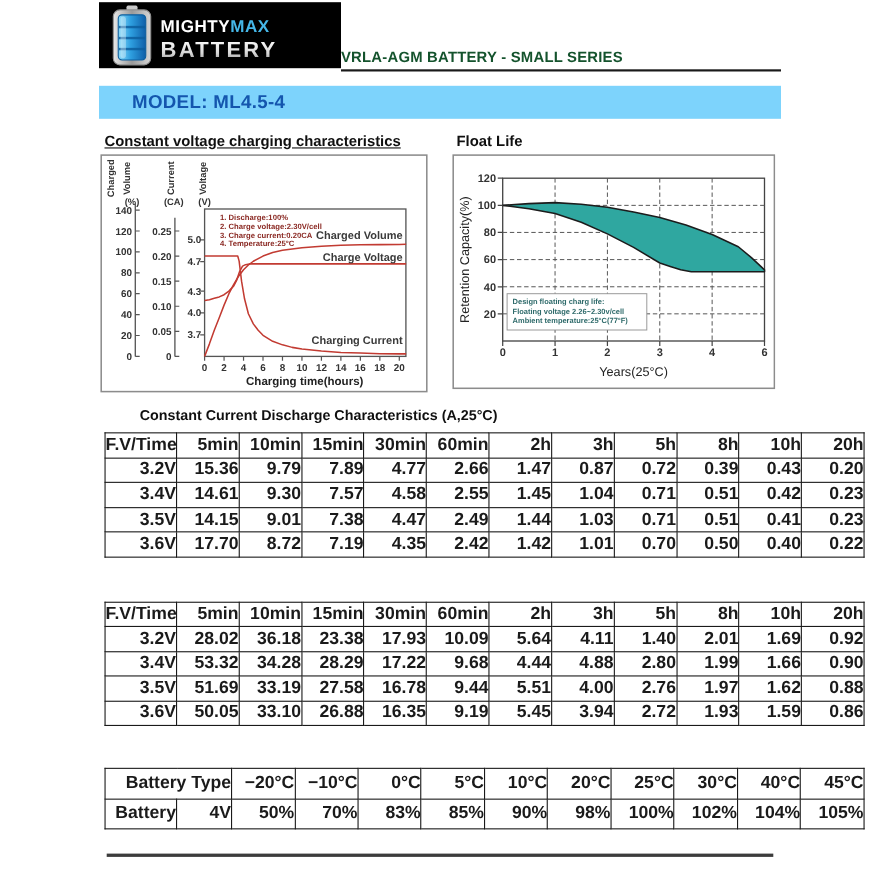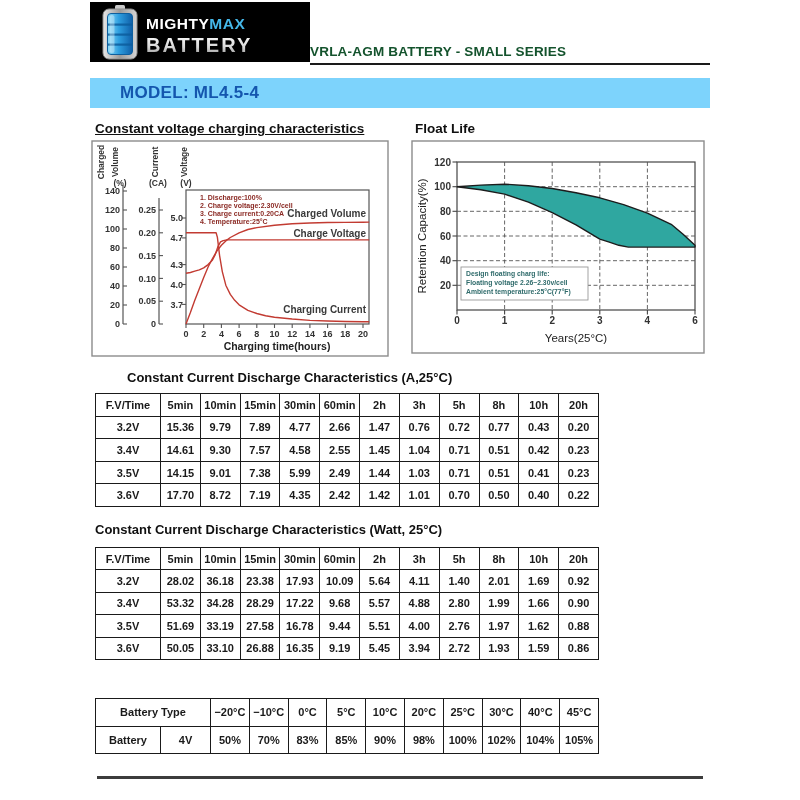--- a/index.html
+++ b/index.html
@@ -15,23 +15,23 @@
   .chart-title{position:absolute;font-size:13.5px;font-weight:bold;color:#101010;}
   #chart1-title{left:95px;top:121px;text-decoration:underline;}
   #chart2-title{left:415px;top:121px;}
   .chart-box{position:absolute;top:140px;width:300px;height:218px;}
   #chart1{left:90px;}
   #chart2{left:405px;}
   .section-title{position:absolute;left:95px;font-size:13px;font-weight:bold;color:#101010;}
   #t1-title{top:370px;margin-left:32px;}
   #t2-title{top:522px;}
   #t3-title{top:672px;}
-  table.data{position:absolute;left:95px;width:504px;border-collapse:collapse;
-             table-layout:fixed;font-size:11px;font-weight:bold;color:#1a1a1a;
-             text-align:center;background:#fff;}
+  table.data{position:absolute;left:95px;width:691px;border-collapse:collapse;
+             table-layout:fixed;font-size:16px;font-weight:bold;color:#1a1a1a;
+             text-align:right;background:#fff;}
   table.data td{border:1.5px solid #1a1a1a;padding:0;vertical-align:middle;}
   #table1{top:393px;height:114px;}
   #table2{top:547px;height:113px;}
   #table3{top:698px;height:56px;padding-left:28px;}
   .footer-rule{position:absolute;left:97px;top:776px;width:606px;height:3px;background:#3c3c3c;}
 </style>
 </head>
 <body>
 
 <div id="page">
@@ -242,23 +242,23 @@
           <td>20h</td>
         </tr>
         <tr>
           <td>3.2V</td>
           <td>15.36</td>
           <td>9.79</td>
           <td>7.89</td>
           <td>4.77</td>
           <td>2.66</td>
           <td>1.47</td>
-          <td>0.76</td>
+          <td>0.87</td>
           <td>0.72</td>
-          <td>0.77</td>
+          <td>0.39</td>
           <td>0.43</td>
           <td>0.20</td>
         </tr>
         <tr>
           <td>3.4V</td>
           <td>14.61</td>
           <td>9.30</td>
           <td>7.57</td>
           <td>4.58</td>
           <td>2.55</td>
@@ -267,21 +267,21 @@
           <td>0.71</td>
           <td>0.51</td>
           <td>0.42</td>
           <td>0.23</td>
         </tr>
         <tr>
           <td>3.5V</td>
           <td>14.15</td>
           <td>9.01</td>
           <td>7.38</td>
-          <td>5.99</td>
+          <td>4.47</td>
           <td>2.49</td>
           <td>1.44</td>
           <td>1.03</td>
           <td>0.71</td>
           <td>0.51</td>
           <td>0.41</td>
           <td>0.23</td>
         </tr>
         <tr>
           <td>3.6V</td>
@@ -293,21 +293,20 @@
           <td>1.42</td>
           <td>1.01</td>
           <td>0.70</td>
           <td>0.50</td>
           <td>0.40</td>
           <td>0.22</td>
         </tr>
       </tbody>
     </table>
 
-  <div class="section-title" id="t2-title">Constant Current Discharge Characteristics (Watt, 25°C)</div>
   <table class="data" id="table2">
       <colgroup>
         <col style="width:65px">
         <col>
         <col>
         <col>
         <col>
         <col>
         <col>
         <col>
@@ -345,21 +344,21 @@
           <td>1.69</td>
           <td>0.92</td>
         </tr>
         <tr>
           <td>3.4V</td>
           <td>53.32</td>
           <td>34.28</td>
           <td>28.29</td>
           <td>17.22</td>
           <td>9.68</td>
-          <td>5.57</td>
+          <td>4.44</td>
           <td>4.88</td>
           <td>2.80</td>
           <td>1.99</td>
           <td>1.66</td>
           <td>0.90</td>
         </tr>
         <tr>
           <td>3.5V</td>
           <td>51.69</td>
           <td>33.19</td>

